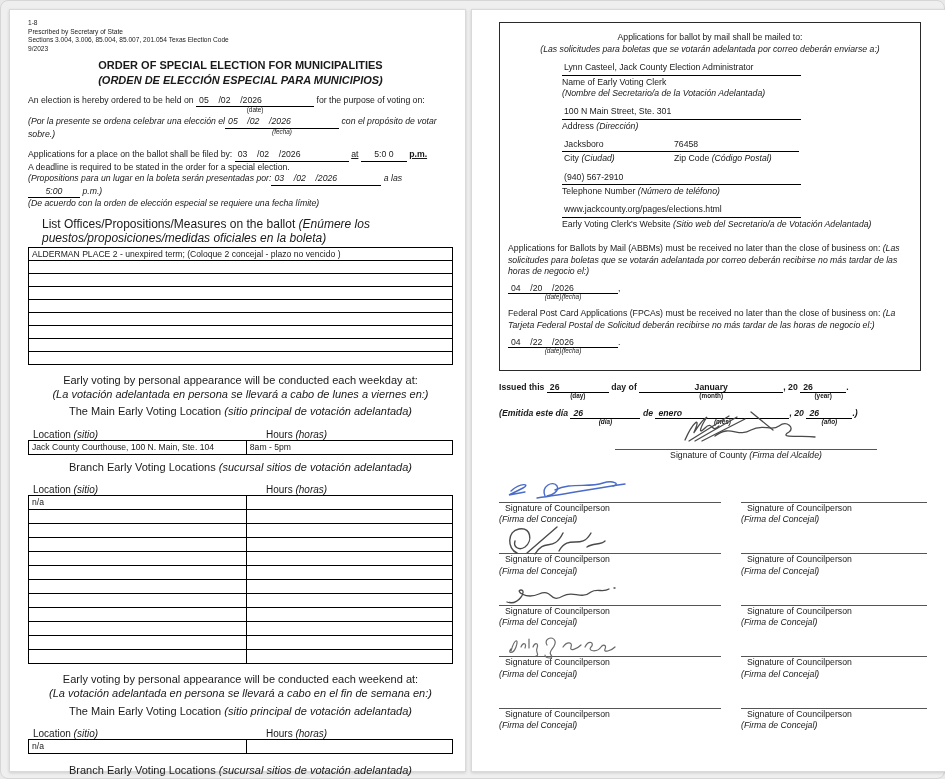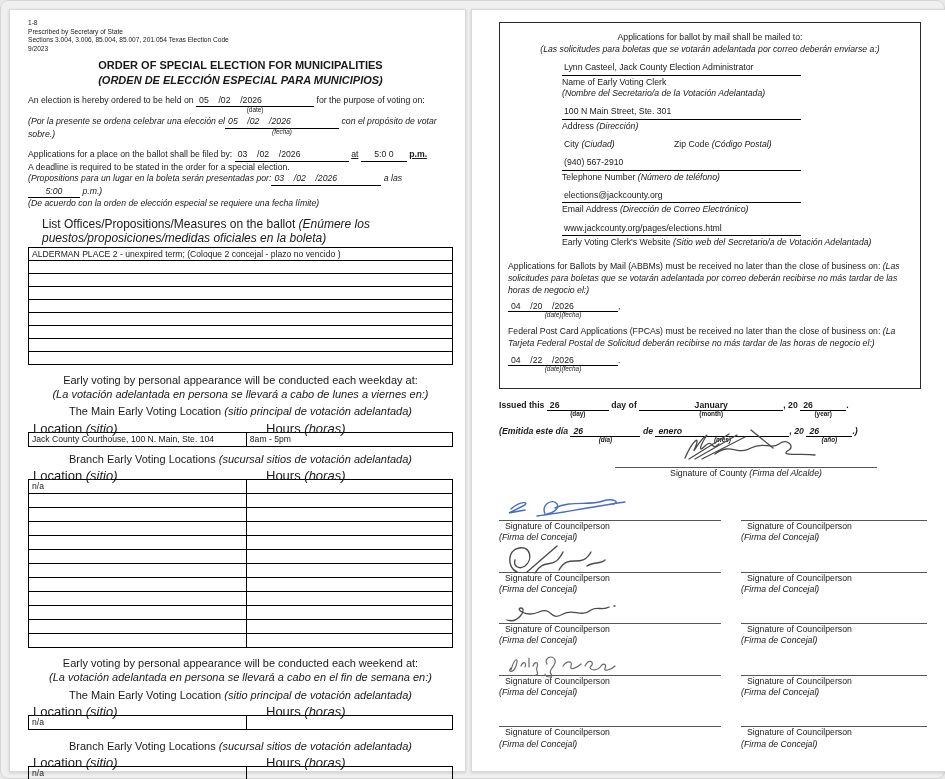--- a/index.html
+++ b/index.html
@@ -14,21 +14,21 @@
   .para{font-size:8.7px;line-height:1.32;margin-top:8px;}
   .bw{display:inline-block;position:relative;border-bottom:1px solid #000;white-space:pre;padding:0 3px;vertical-align:baseline;}
   .sub{position:absolute;top:100%;left:50%;transform:translateX(-50%);font-size:6.4px;white-space:nowrap;}
   .subroom{margin-bottom:9px;display:block;}
   .ul{text-decoration:underline;}
   .listlabel{font-size:12px;margin:7px 0 2px 14px;}
   .btable{border:1.5px solid #000;}
   .btable .row{height:12px;line-height:12px;font-size:8.6px;padding:0 3px;border-bottom:1px solid #000;overflow:hidden;white-space:nowrap;}
   .btable .row:last-child{border-bottom:none;}
   .chead{text-align:center;font-size:11px;line-height:1.3;margin-top:8px;}
-  .colhead{position:relative;height:11px;font-size:13px;margin-top:2px;text-decoration:underline;}
+  .colhead{position:relative;height:11px;font-size:10px;margin-top:10px;text-decoration:underline;}
   .colhead .l{position:absolute;left:5px;}
   .colhead .h{position:absolute;left:56%;}
   .t2{border:1.5px solid #000;}
   .t2 .trow{display:flex;border-bottom:1px solid #000;}
   .t2 .trow:last-child{border-bottom:none;}
   .t2 .c1{width:51.5%;border-right:1px solid #000;}
   .t2 .c2{width:48.5%;}
   .t2 .c1,.t2 .c2{height:13px;line-height:13px;font-size:8.6px;padding:0 3px;box-sizing:border-box;overflow:hidden;white-space:nowrap;}
   
   .box{border:1.3px solid #2a2a2a;width:422px;box-sizing:border-box;padding:9px 8px 12px 8px;}
@@ -258,41 +258,38 @@
 
     <div class="field">
       <span class="val">100 N Main Street, Ste. 301</span>
       <div class="lab">
         <span>Address</span>
         <span class="it">(Dirección)</span>
       </div>
     </div>
 
     <div class="field">
+      <div class="cz">
+        <span class="city">Jacksboro</span>
+        <span>76458</span>
+      </div>
       <div class="czlab">
         <span class="cl"><span>City</span> <span class="it">(Ciudad)</span></span>
         <span><span>Zip Code</span> <span class="it">(Código Postal)</span></span>
       </div>
     </div>
 
     <div class="field">
       <span class="val">(940) 567-2910</span>
       <div class="lab">
         <span>Telephone Number</span>
         <span class="it">(Número de teléfono)</span>
       </div>
     </div>
 
-    <div class="field">
-      <span class="val">elections@jackcounty.org</span>
-      <div class="lab">
-        <span>Email Address</span>
-        <span class="it">(Dirección de Correo Electrónico)</span>
-      </div>
-    </div>
 
     <div class="field">
       <span class="val">www.jackcounty.org/pages/elections.html</span>
       <div class="lab" style="white-space:nowrap">
         <span>Early Voting Clerk's Website</span>
         <span class="it">(Sitio web del Secretario/a de Votación Adelantada)</span>
       </div>
     </div>
 
     <div class="boxpara">

